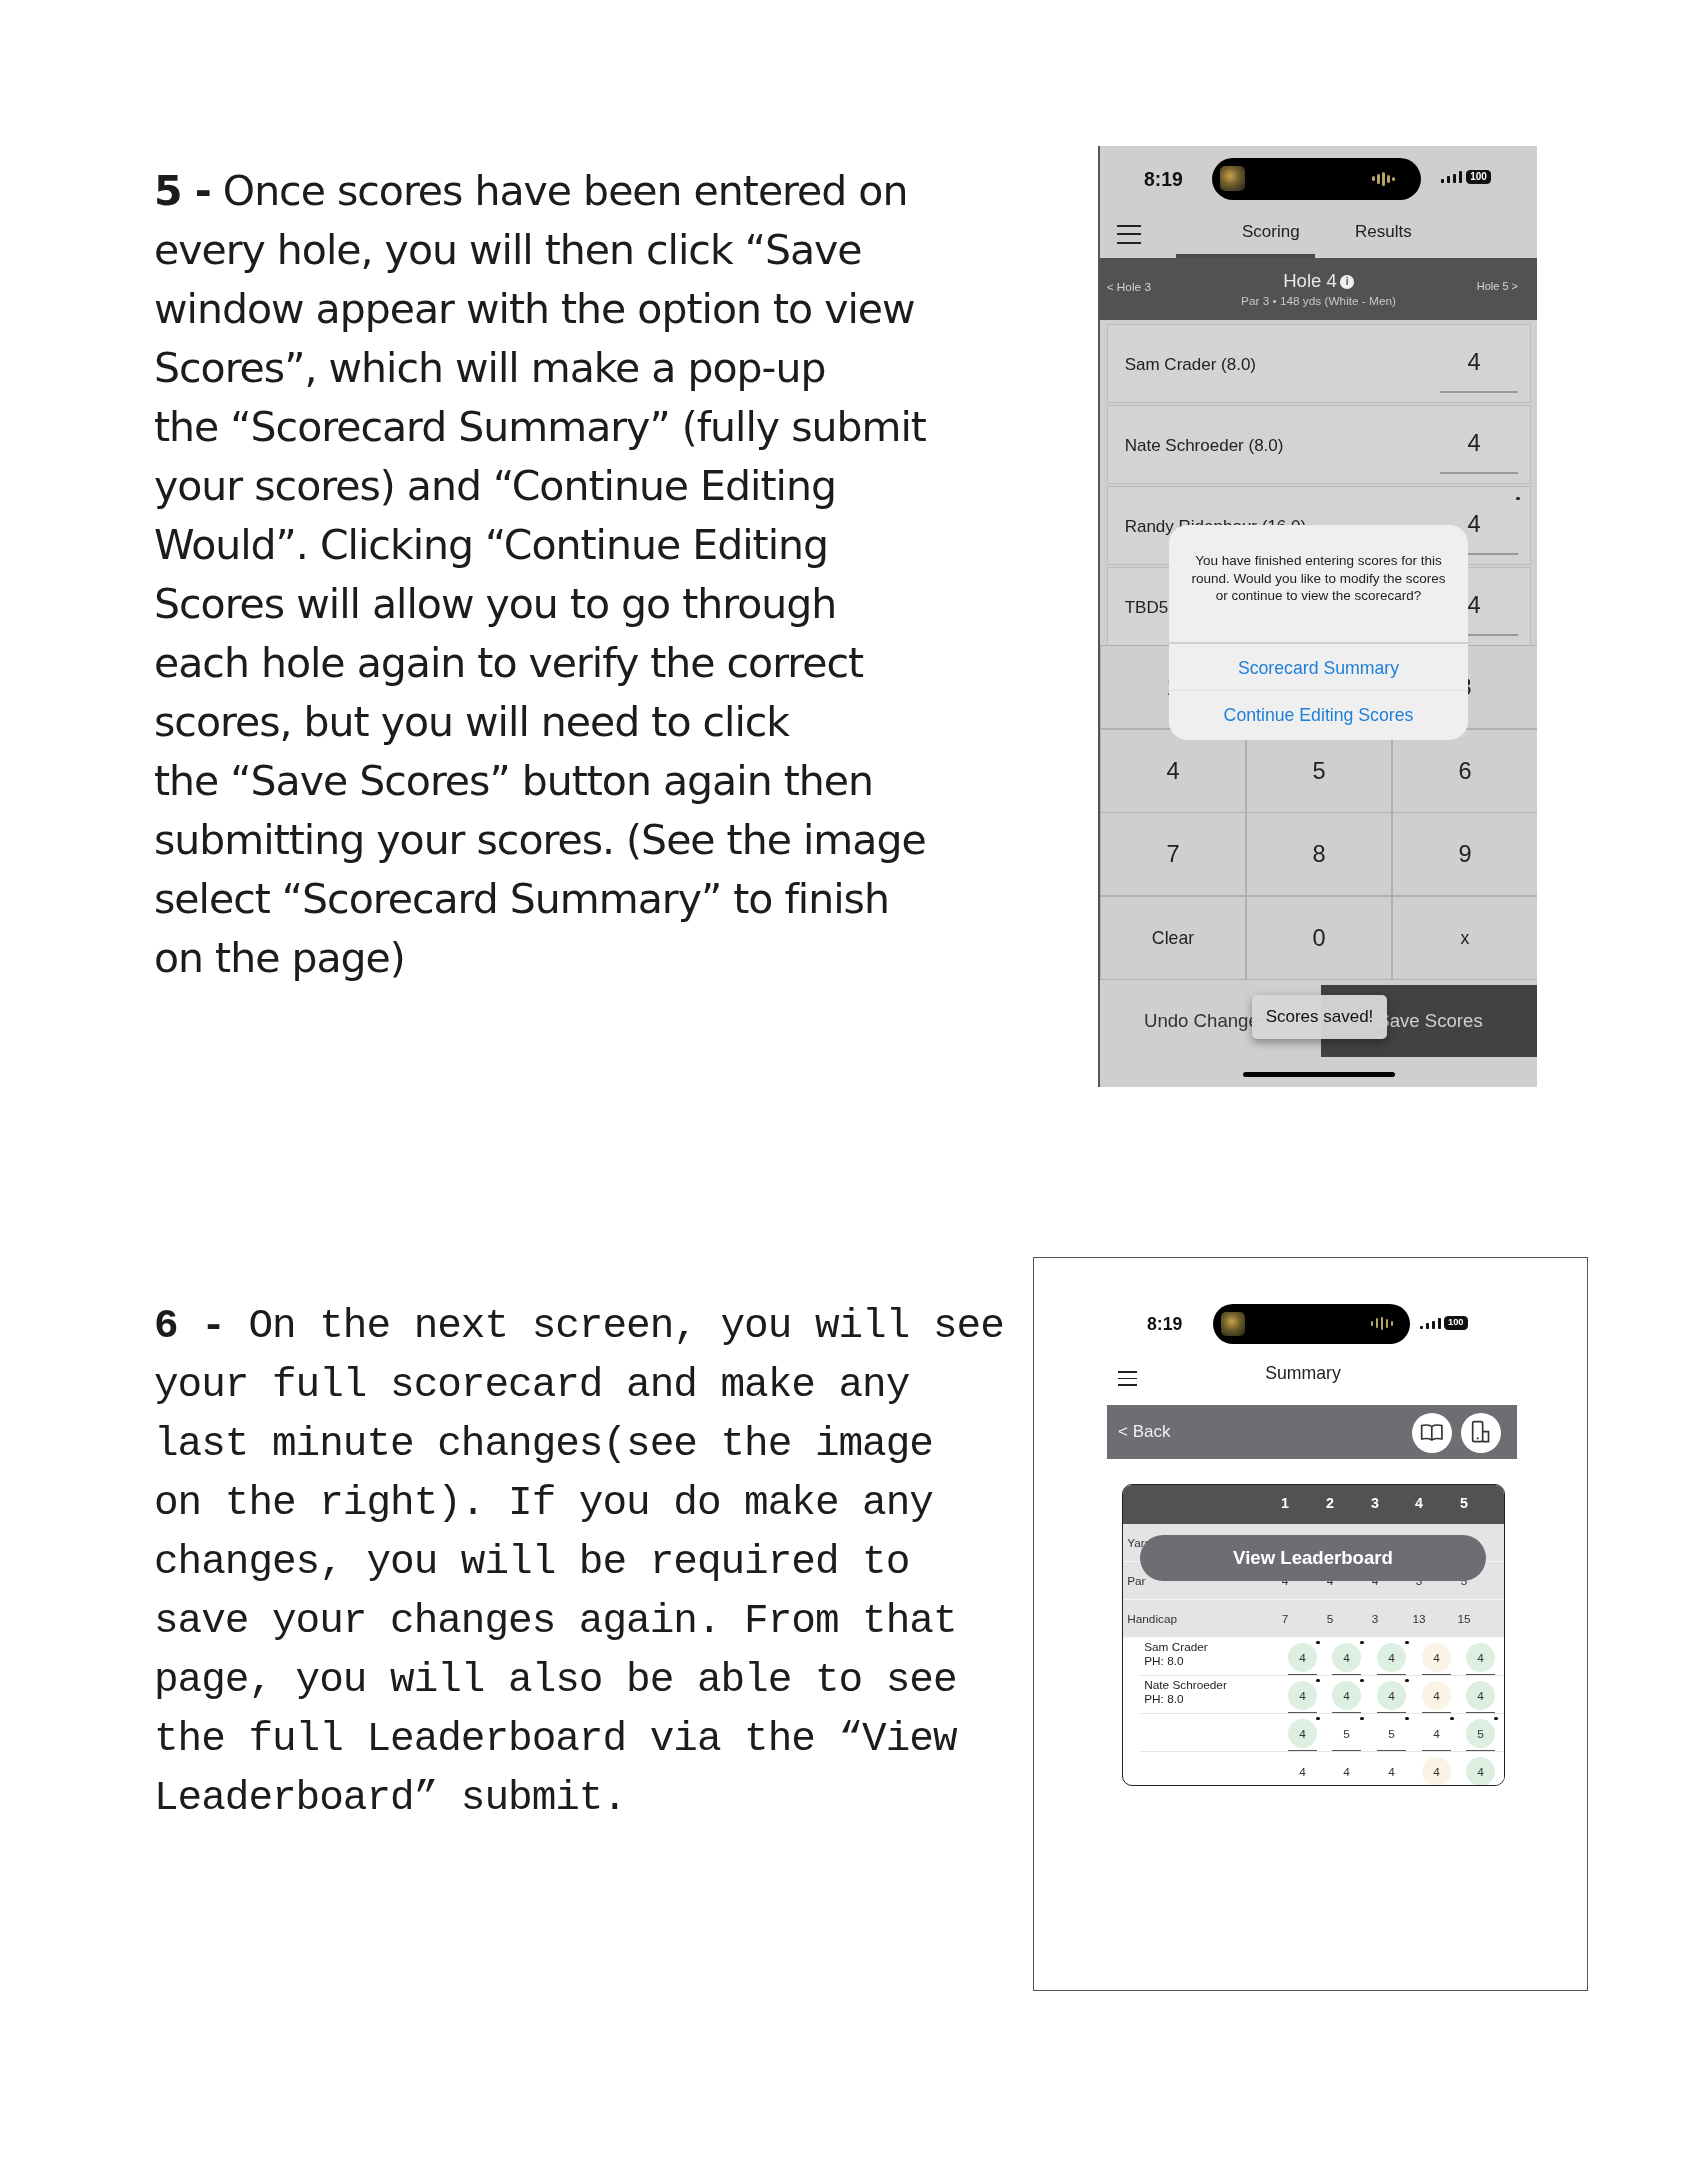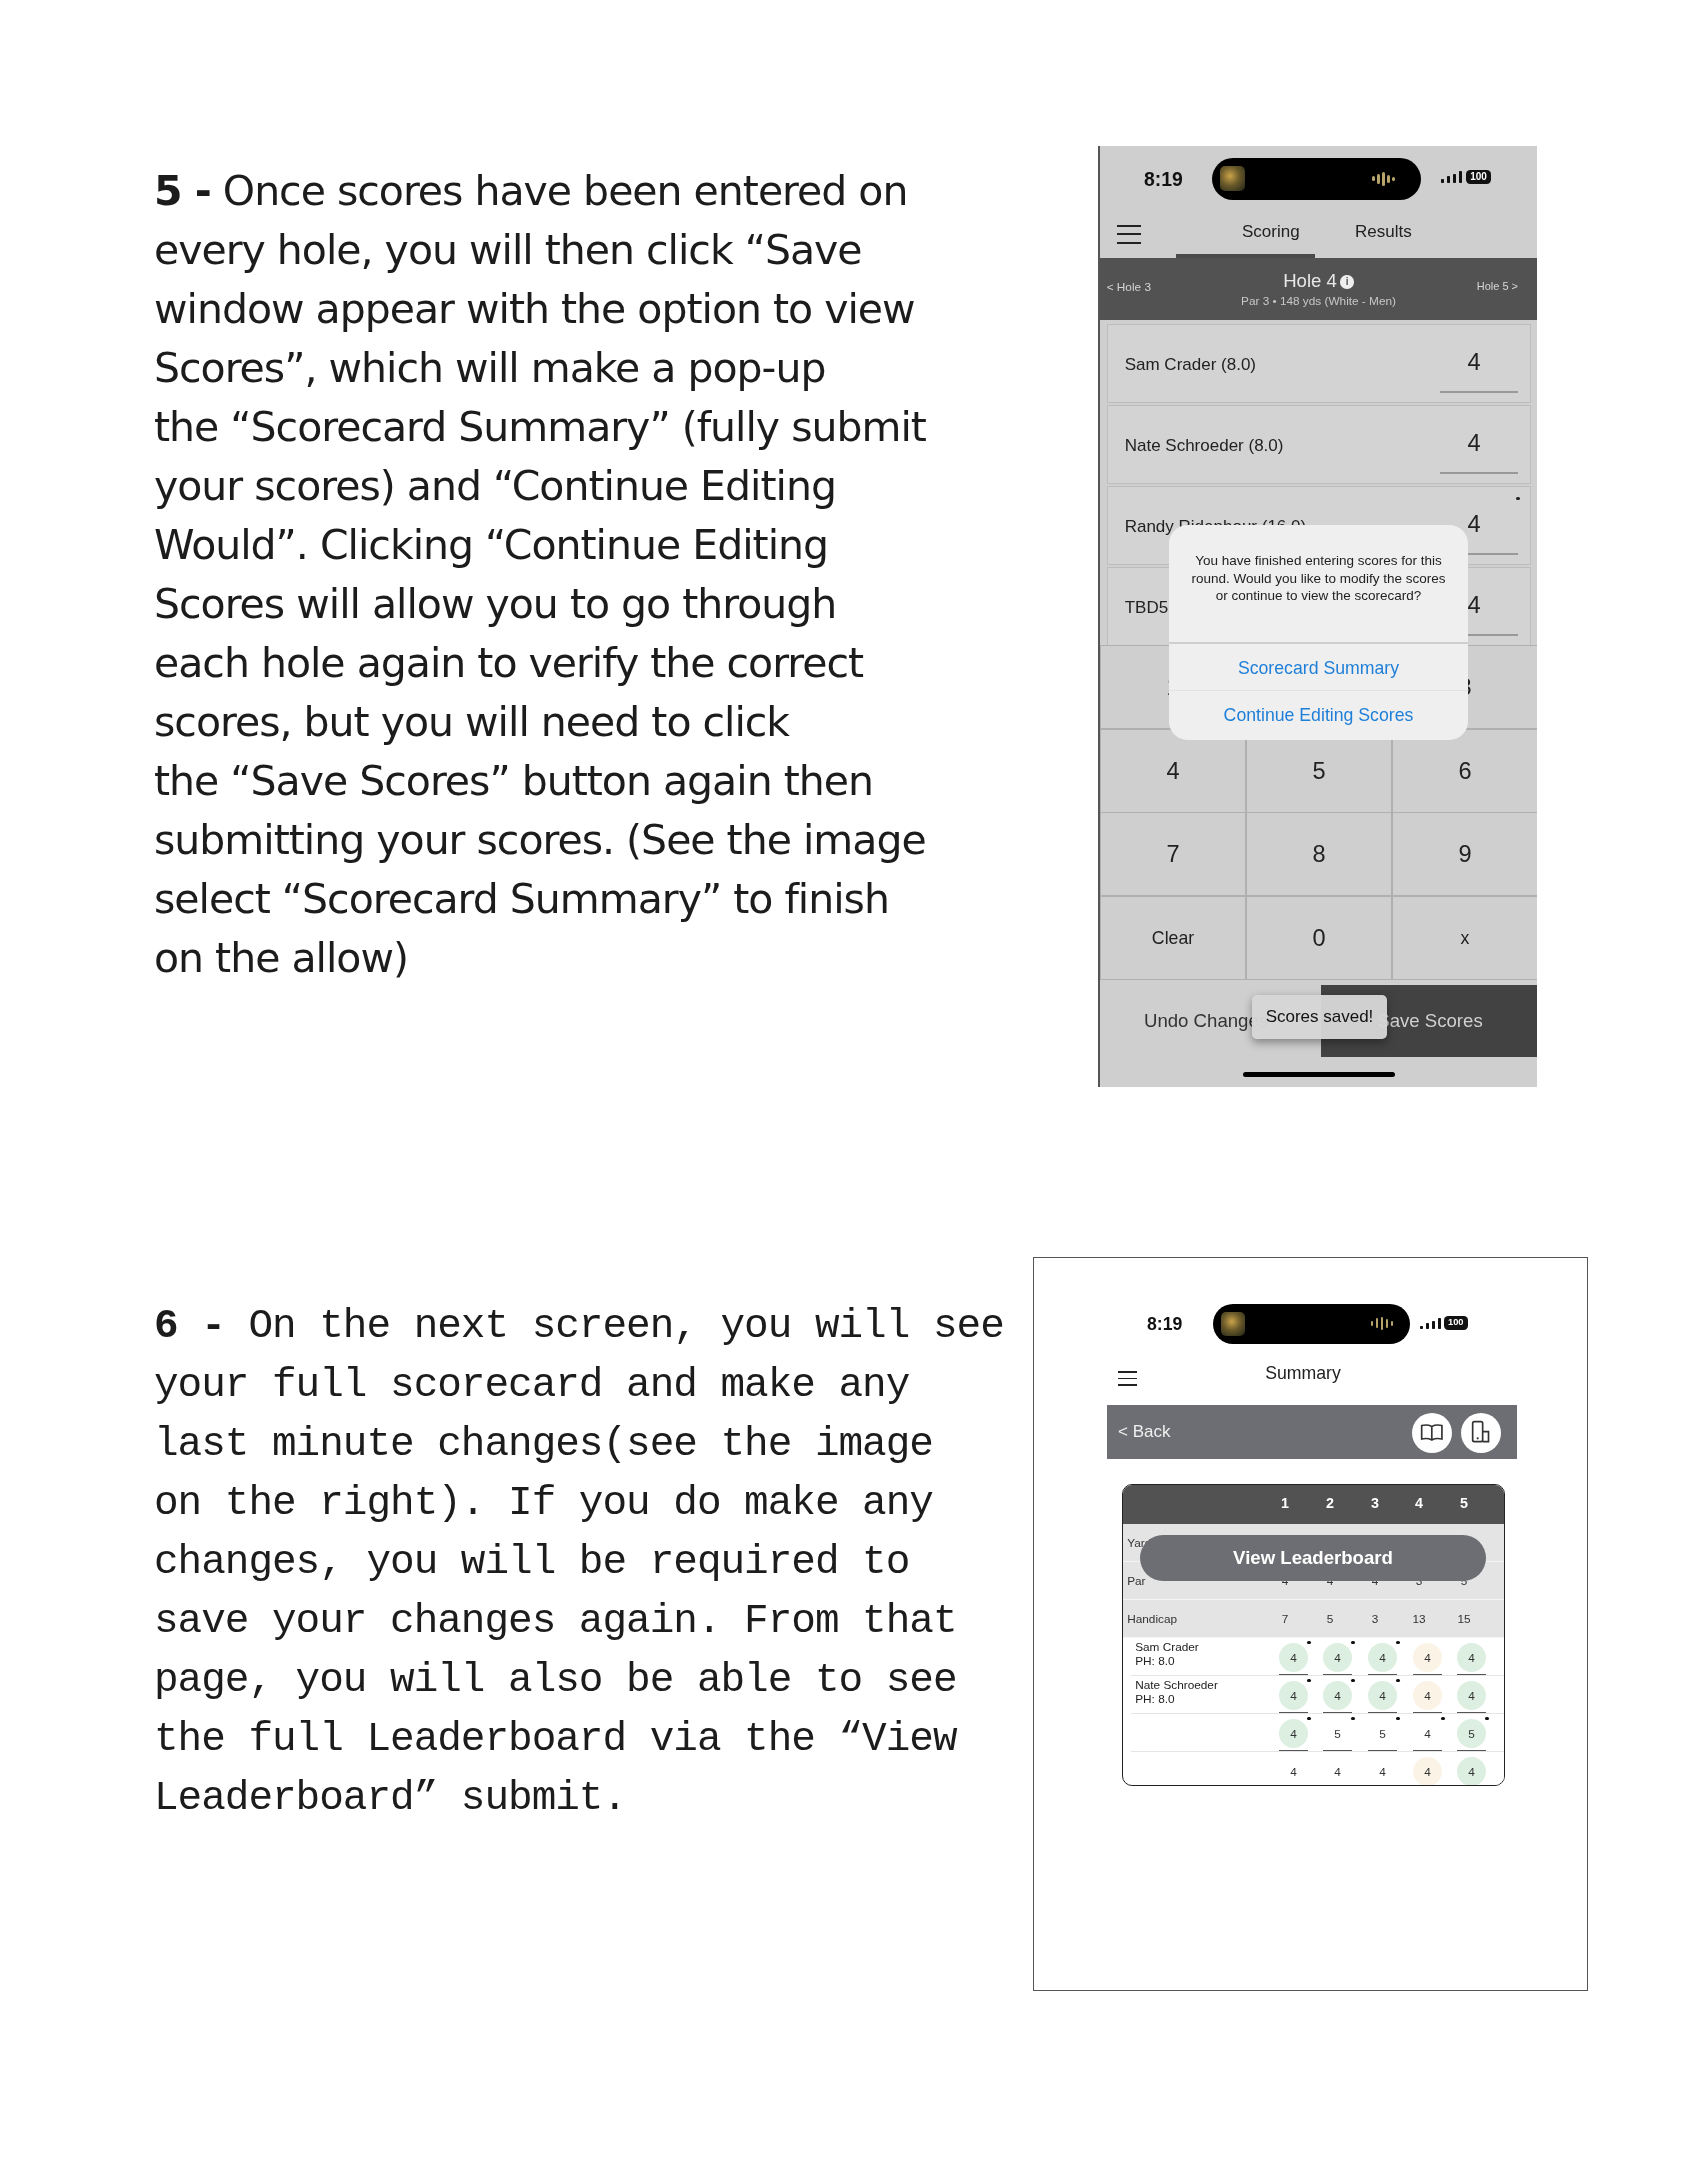--- a/index.html
+++ b/index.html
@@ -69,21 +69,21 @@
   .p2title { position: absolute; left: 0; width: 555px; top: 105px; text-align: center; font-size: 17.7px; color: #222; padding-right: 17px; }
   .backbar { position: absolute; left: 73px; top: 147px; width: 410px; height: 54px; background: #6d6e73; }
   .backbar .back { position: absolute; left: 11px; top: 17px; font-size: 17px; color: #f0f0f0; }
   .circbtn { position: absolute; top: 7.6px; width: 40px; height: 40px; border-radius: 50%; background: #fff; display: flex; align-items: center; justify-content: center; }
   .sctable { position: absolute; left: 88px; top: 226px; width: 383px; height: 302px; border: 1.7px solid #222; border-radius: 10px; overflow: hidden; background: #fff; }
   .schead { position: absolute; left: 0; top: 0; width: 388px; height: 39px; background: #525252; }
   .schead span { position: absolute; top: 10px; font-size: 14.3px; font-weight: bold; color: #fff; width: 34px; text-align: center; }
   .scrow { position: absolute; left: 0; width: 388px; height: 38px; background: #e4e4e4; border-bottom: 0.8px solid #f5f5f5; }
   .scrow .lbl { position: absolute; left: 4.2px; top: 11.8px; font-size: 11.8px; color: #333; }
   .scrow .v { position: absolute; top: 11.8px; font-size: 11.8px; color: #333; width: 34px; text-align: center; }
-  .plrow { position: absolute; left: 8px; width: 388px; height: 38px; background: #fff; border-bottom: 0.8px solid #e5e5e5; }
+  .plrow { position: absolute; left: 17px; width: 388px; height: 38px; background: #fff; border-bottom: 0.8px solid #e5e5e5; }
   .plrow .lbl { position: absolute; left: 4.2px; top: 3.4px; font-size: 11.8px; line-height: 13.5px; color: #222; }
   .cell { position: absolute; top: 5px; width: 29px; height: 29px; border-radius: 50%; font-size: 11.8px; color: #333; display: flex; align-items: center; justify-content: center; }
   .cell.green { background: #dcefe1; }
   .cell.cream { background: #fbf4e6; }
   .cell .u { position: absolute; left: 0; right: 0; bottom: -3.4px; height: 1.7px; background: #555; }
   .cell .d { position: absolute; right: -2.5px; top: -2.5px; width: 3.4px; height: 3.4px; background: #111; border-radius: 50%; }
   .vdiv { position: absolute; left: 143px; top: 39px; width: 0.8px; height: 263px; background: #eeeeee; }
 
   .leaderbtn { position: absolute; left: 106px; top: 1534px; width: 346px; height: 46px; border-radius: 23px; background: #6d6e73; color: #fff; font-size: 18.6px; font-weight: bold; display: flex; align-items: center; justify-content: center; }
 </style>
@@ -97,21 +97,21 @@
   <span class="line">Scores”, which will make a pop-up</span>
   <span class="line">the “Scorecard Summary” (fully submit</span>
   <span class="line">your scores) and “Continue Editing</span>
   <span class="line">Would”. Clicking “Continue Editing</span>
   <span class="line">Scores will allow you to go through</span>
   <span class="line">each hole again to verify the correct</span>
   <span class="line">scores, but you will need to click</span>
   <span class="line">the “Save Scores” button again then</span>
   <span class="line">submitting your scores. (See the image</span>
   <span class="line">select “Scorecard Summary” to finish</span>
-  <span class="line">on the allow)</span>
+  <span class="line">on the page)</span>
 </div>
 
 <div class="instr" id="instr6">
   <span class="line"><span class="num">6 -</span><span> On the next screen, you will see</span></span>
   <span class="line">your full scorecard and make any</span>
   <span class="line">last minute changes(see the image</span>
   <span class="line">on the right). If you do make any</span>
   <span class="line">changes, you will be required to</span>
   <span class="line">save your changes again. From that</span>
   <span class="line">page, you will also be able to see</span>

